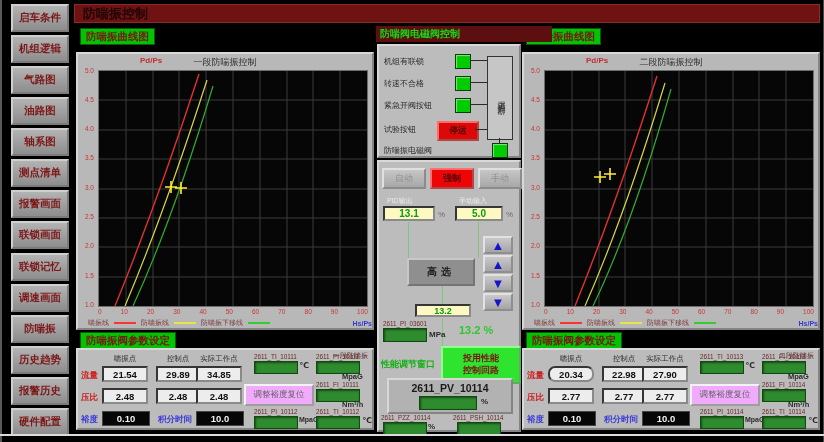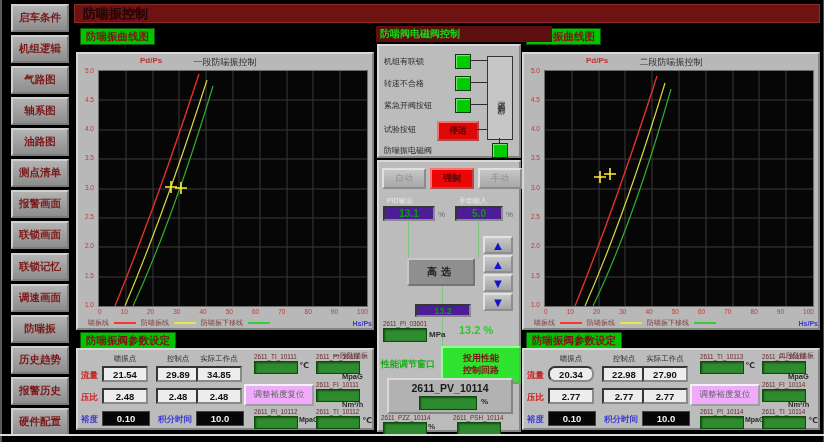--- a/index.html
+++ b/index.html
@@ -67,21 +67,21 @@
   .conn{position:absolute;background:#2a2a2a;}
 
   
   .ctrl-panel{position:absolute;left:377px;top:160px;width:144px;height:272px;background:#bcbcbc;
               border:2px outset #d8d8d8;box-sizing:border-box;}
   .mode-btn{position:absolute;width:40px;height:17px;background:linear-gradient(#c6c6c6,#a8a8a8);
             border:2px outset #e0e0e0;color:#8f8f8f;font-size:9px;display:flex;align-items:center;
             justify-content:center;cursor:pointer;}
   .mode-btn.active{background:#ee0606;border:2px outset #ff7070;color:#4c0606;font-weight:bold;}
   .io-label{position:absolute;color:#ececec;font-size:7px;white-space:nowrap;}
-  .val-box{position:absolute;background:#4c1d95;border:2px inset #8a8a8a;color:#0c9c0c;
+  .val-box{position:absolute;background:#fef9c3;border:2px inset #8a8a8a;color:#0c9c0c;
            font-weight:bold;font-size:10px;display:flex;align-items:center;justify-content:center;
            box-sizing:border-box;}
   .unit{position:absolute;color:#6a6a6a;font-size:8px;}
   .hs-btn{position:absolute;left:28px;top:96px;width:64px;height:24px;background:#8f8f8f;
           border:2px outset #c8c8c8;color:#1c1c1c;font-size:10px;font-weight:bold;display:flex;
           align-items:center;justify-content:center;letter-spacing:4px;cursor:pointer;}
   .arrow-btn{position:absolute;left:104px;width:30px;height:18px;background:linear-gradient(#c9c9c9,#a5a5a5);
              border:2px outset #e2e2e2;color:#1414cc;font-size:13px;line-height:13px;display:flex;
              align-items:center;justify-content:center;cursor:pointer;box-sizing:border-box;}
   .gconn{position:absolute;width:1px;background:#7fc47f;}
@@ -119,22 +119,22 @@
 <body>
 
 <div class="screen">
   <div class="edge-l"></div>
   <div class="edge-r"></div>
 
   <div class="sidebar">
     <div class="side-btn">启车条件</div>
     <div class="side-btn">机组逻辑</div>
     <div class="side-btn">气路图</div>
+    <div class="side-btn">油路图</div>
     <div class="side-btn">轴系图</div>
-    <div class="side-btn">油路图</div>
     <div class="side-btn">测点清单</div>
     <div class="side-btn">报警画面</div>
     <div class="side-btn">联锁画面</div>
     <div class="side-btn">联锁记忆</div>
     <div class="side-btn">调速画面</div>
     <div class="side-btn">防喘振</div>
     <div class="side-btn">历史趋势</div>
     <div class="side-btn">报警历史</div>
     <div class="side-btn">硬件配置</div>
   </div>

